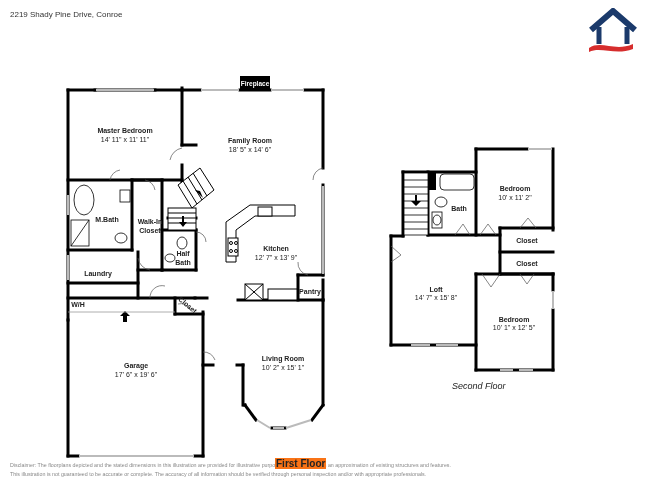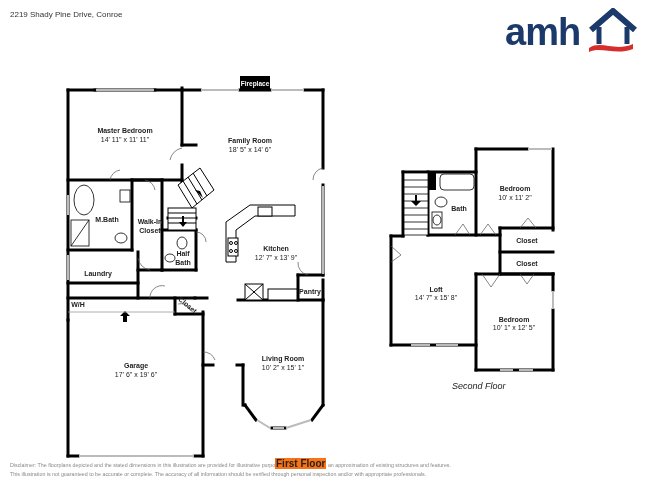--- a/index.html
+++ b/index.html
@@ -15,21 +15,20 @@
   .floor-label.first { left:275px; top:458px; font-size:10px; font-weight:bold; }
   .floor-label.second { left:452px; top:381px;font-style:italic; }
   .disclaimer { position:absolute; left:10px; top:461px; font-size:5.3px; color:#888; line-height:9px; width:640px; }
 </style>
 </head>
 <body>
 
 <div class="address">2219 Shady Pine Drive, Conroe</div>
 
 <div class="logo">
-  <span class="logo-text">amh</span>
   <svg style="position:absolute;left:82px;top:0;" width="52" height="46" viewBox="0 0 52 46">
     <polyline points="4,22 26,3 48,22" fill="none" stroke="#1b3a6b" stroke-width="6" stroke-linejoin="miter"></polyline>
     <polyline points="12,19 12,36" fill="none" stroke="#1b3a6b" stroke-width="5"></polyline>
     <polyline points="40,19 40,36" fill="none" stroke="#1b3a6b" stroke-width="5"></polyline>
     <path d="M2,40 C14,32 28,44 46,36 L46,41 C28,48 14,38 2,44 Z" fill="#d62d2d"></path>
   </svg>
 </div>
 
 <svg class="plan" width="650" height="488" viewBox="0 0 650 488">
   <g fill="none" stroke="#000" stroke-width="3" stroke-linecap="square">

